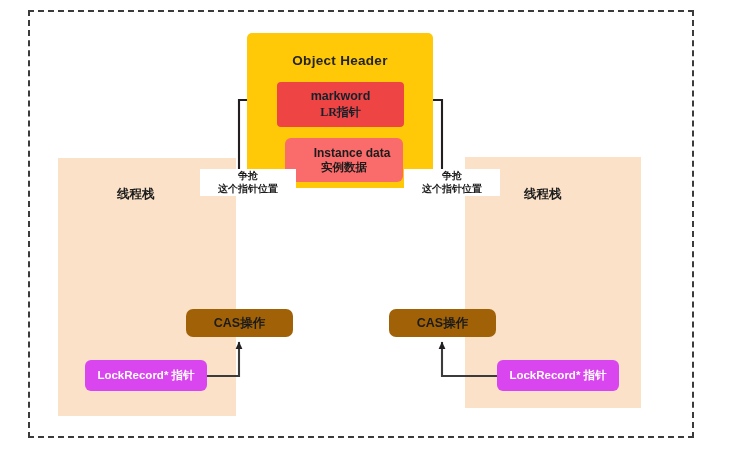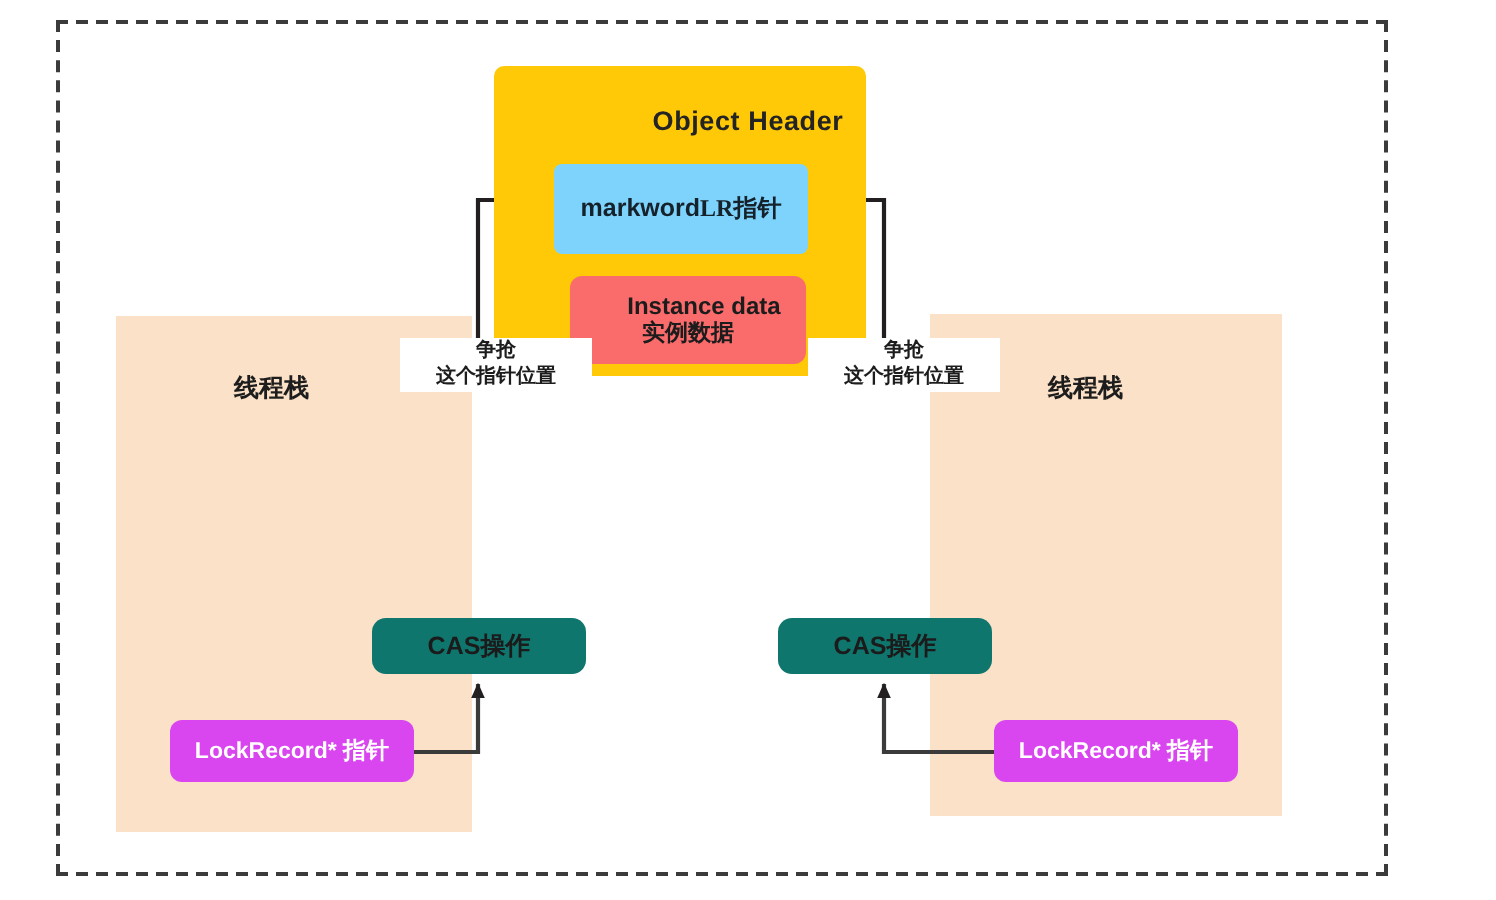--- a/index.html
+++ b/index.html
@@ -69,32 +69,31 @@
   #object-header-title {
     position: absolute;
     left: 0;
     top: 20px;
     width: 100%;
     text-align: center;
     font-size: 13.5px;
     font-weight: bold;
     color: #242424;
     letter-spacing: 0.3px;
-    padding-left: 34px;
   }
   #markword-box {
     position: absolute;
     left: 30px;
     top: 49px;
     width: 127px;
     height: 45px;
-    background: #7dd3fc;
+    background: #ef4444;
     border-radius: 4px;
     display: flex;
-    flex-direction: row;
+    flex-direction: column;
     align-items: center;
     justify-content: center;
     line-height: 1.24;
   }
   #markword-box .l1 { font-size: 12.5px; font-weight: bold; color: #15212b; }
   #markword-box .l2 { font-size: 12px;   font-weight: bold; color: #15212b; font-family: Liberation Serif, serif; }
 
   #instance-data-box {
     position: absolute;
     left: 38px;
@@ -111,21 +110,21 @@
   }
   #instance-data-box .l1 { font-size: 12px;   font-weight: bold; color: #1c1c1c; padding-left: 16px; }
   #instance-data-box .l2 { font-size: 11.5px; font-weight: bold; color: #1c1c1c; }
 
   
   .cas-box {
     position: absolute;
     top: 309px;
     width: 107px;
     height: 28px;
-    background: #0f766e;
+    background: #a16207;
     border-radius: 7px;
     display: flex;
     align-items: center;
     justify-content: center;
     font-size: 12.5px;
     font-weight: bold;
     color: #1b1b1b;
   }
   #cas-left  { left: 186px; }
   #cas-right { left: 389px; }

